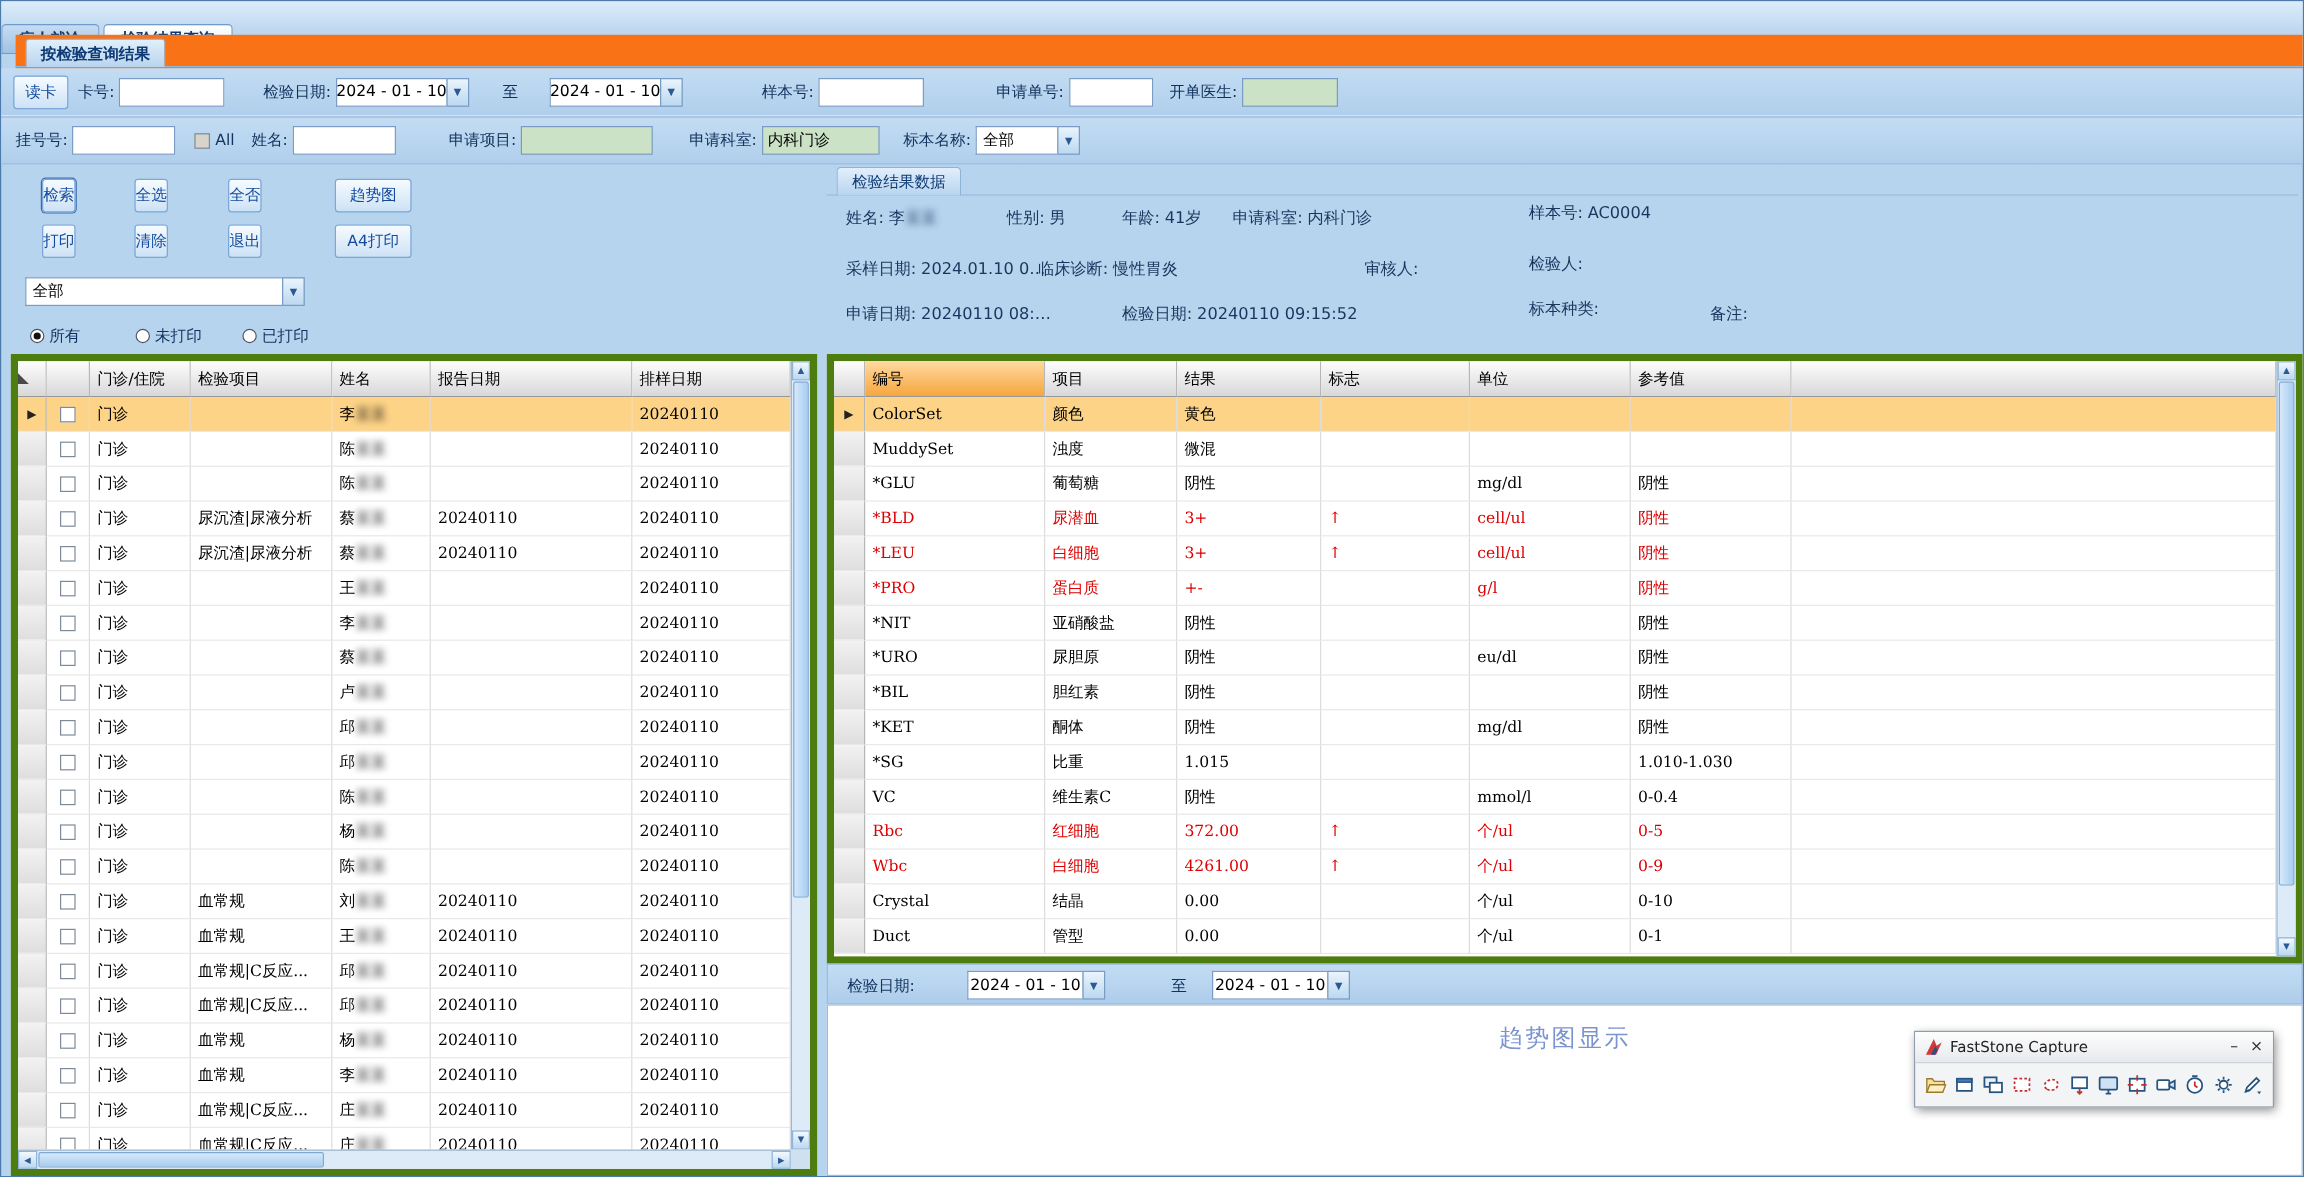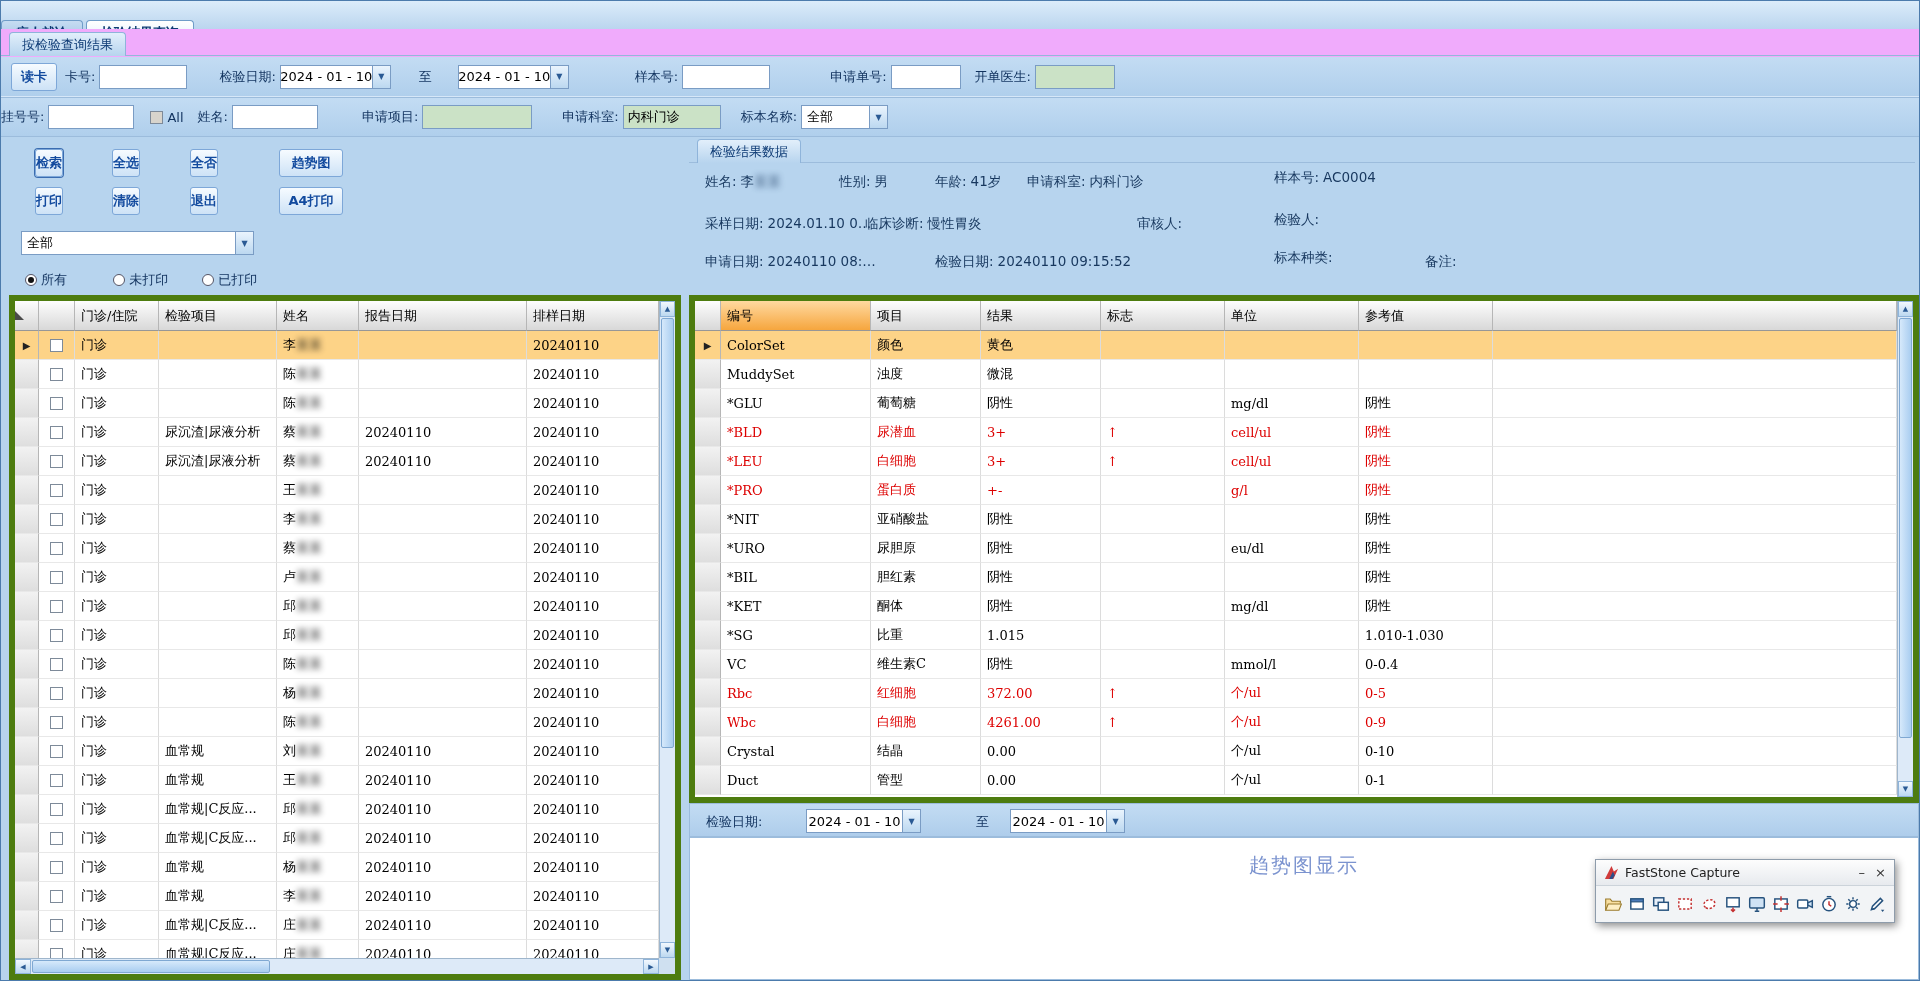--- a/index.html
+++ b/index.html
@@ -13,39 +13,39 @@
     background:linear-gradient(#dcecfa,#a9c9e8); border-bottom:1px solid #6f9cc8;
     display:flex; align-items:flex-end; padding-left:0; }
   .tab { height:24px; padding:3px 14px 0; margin-right:3px; border:1px solid #6f9cc8; border-bottom:none;
     border-radius:4px 4px 0 0; background:linear-gradient(#c6dcf2,#9fc2e4); color:#0d3a74; font-weight:bold; cursor:default; }
   .tab.active { background:linear-gradient(#ffffff,#dcecfc); }
   .tab.active span { text-decoration:underline; }
   .wincontrols { margin-left:auto; display:flex; align-items:center; gap:10px; padding:0 10px 4px 0; }
   .wc { color:#17447e; font-size:11px; cursor:default; }
 
   
-  .subtabrow { position:absolute; left:0; top:28px; right:0; height:28px; background:#f0abfc; }
+  .subtabrow { position:absolute; left:12px; top:28px; right:0; height:28px; background:#f97316;font-weight:bold; }
   .subtabrow::after { content:""; position:absolute; left:0; right:0; top:26px; border-top:1px solid #93b8da; }
   .subtab { position:absolute; left:8px; top:3px; height:24px; padding:3px 12px 0; border:1px solid #8fb4da; border-bottom:none;
     border-radius:4px 4px 0 0; background:linear-gradient(#e2effb,#b7d4ee); color:#0d3a74; z-index:2; }
 
   
   .formrow { position:absolute; left:0; right:0; display:flex; align-items:center;
     background:linear-gradient(#c3dcf3,#b0cfec); }
   .form1 { top:56px; height:40px; border-bottom:1px solid #d6e7f8; }
   .form2 { top:96px; height:40px; border-top:1px solid #9cbcdc; border-bottom:1px solid #9cbcdc; }
   .flabel { color:#11325e; white-space:nowrap; }
   .inp { height:24px; border:1px solid #7a9cc4; background:#fff; font:13px "DejaVu Sans",sans-serif; padding:0 4px; }
   .inp.green { background:#cbe2c6; display:flex; align-items:center; }
   .combo { display:flex; height:24px; }
   .combo .cval { border:1px solid #7a9cc4; border-right:none; background:#fff; padding:0 5px; display:flex; align-items:center; white-space:nowrap; }
   .combo .cbtn { width:19px; border:1px solid #7a9cc4; background:linear-gradient(#eaf4fd,#bcd8f0);
     color:#2a5a94; font-size:8px; display:flex; align-items:center; justify-content:center; cursor:default; }
   .btn { border:1px solid #7da7d8; border-radius:3px; background:linear-gradient(#f6fbff,#cde2f6);
-    color:#124a9e; display:flex; align-items:center; justify-content:center; height:28px; cursor:default; white-space:nowrap;font-weight:bold; }
+    color:#124a9e; display:flex; align-items:center; justify-content:center; height:28px; cursor:default; white-space:nowrap; }
   .btn.focused { box-shadow:0 0 0 1px #3a6cb0; }
 
   
   .left-col { position:absolute; left:8px; top:136px; width:672px; height:843px; }
   .right-col { position:absolute; left:688px; top:136px; width:1230px; height:843px; }
 
   
   .ltop { position:absolute; left:0; top:0; right:0; height:158px; }
   .ltop .btn { position:absolute; width:28px; }
   .radio { width:12px; height:12px; border-radius:50%; border:1px solid #556; background:#fff; display:inline-block; vertical-align:-2px; }
@@ -149,21 +149,21 @@
     </div>
     <span class="flabel" style="margin-left:66px;">样本号:</span>
     <input class="inp" style="width: 88px; margin-left: 4px;">
     <span class="flabel" style="margin-left:60px;">申请单号:</span>
     <input class="inp" style="width: 70px; margin-left: 4px;">
     <span class="flabel" style="margin-left:14px;">开单医生:</span>
     <div class="inp green" style="width:80px;margin-left:4px;"></div>
   </div>
 
   <div class="formrow form2">
-    <span class="flabel" style="text-align:center;">挂号号:</span>
+    <span class="flabel" style="margin-left:12px;text-align:center;">挂号号:</span>
     <input class="inp" style="width: 86px; margin-left: 4px;">
     <span class="cb" style="margin-left:16px;background:#d8d4cc;"></span>
     <span class="flabel" style="margin-left:4px;">All</span>
     <span class="flabel" style="margin-left:14px;">姓名:</span>
     <input class="inp" style="width: 86px; margin-left: 4px;">
     <span class="flabel" style="margin-left:44px;">申请项目:</span>
     <div class="inp green" style="width:110px;margin-left:4px;"></div>
     <span class="flabel" style="margin-left:30px;">申请科室:</span>
     <div class="inp green" style="width:98px;margin-left:4px;">
         <span>内科门诊</span>

